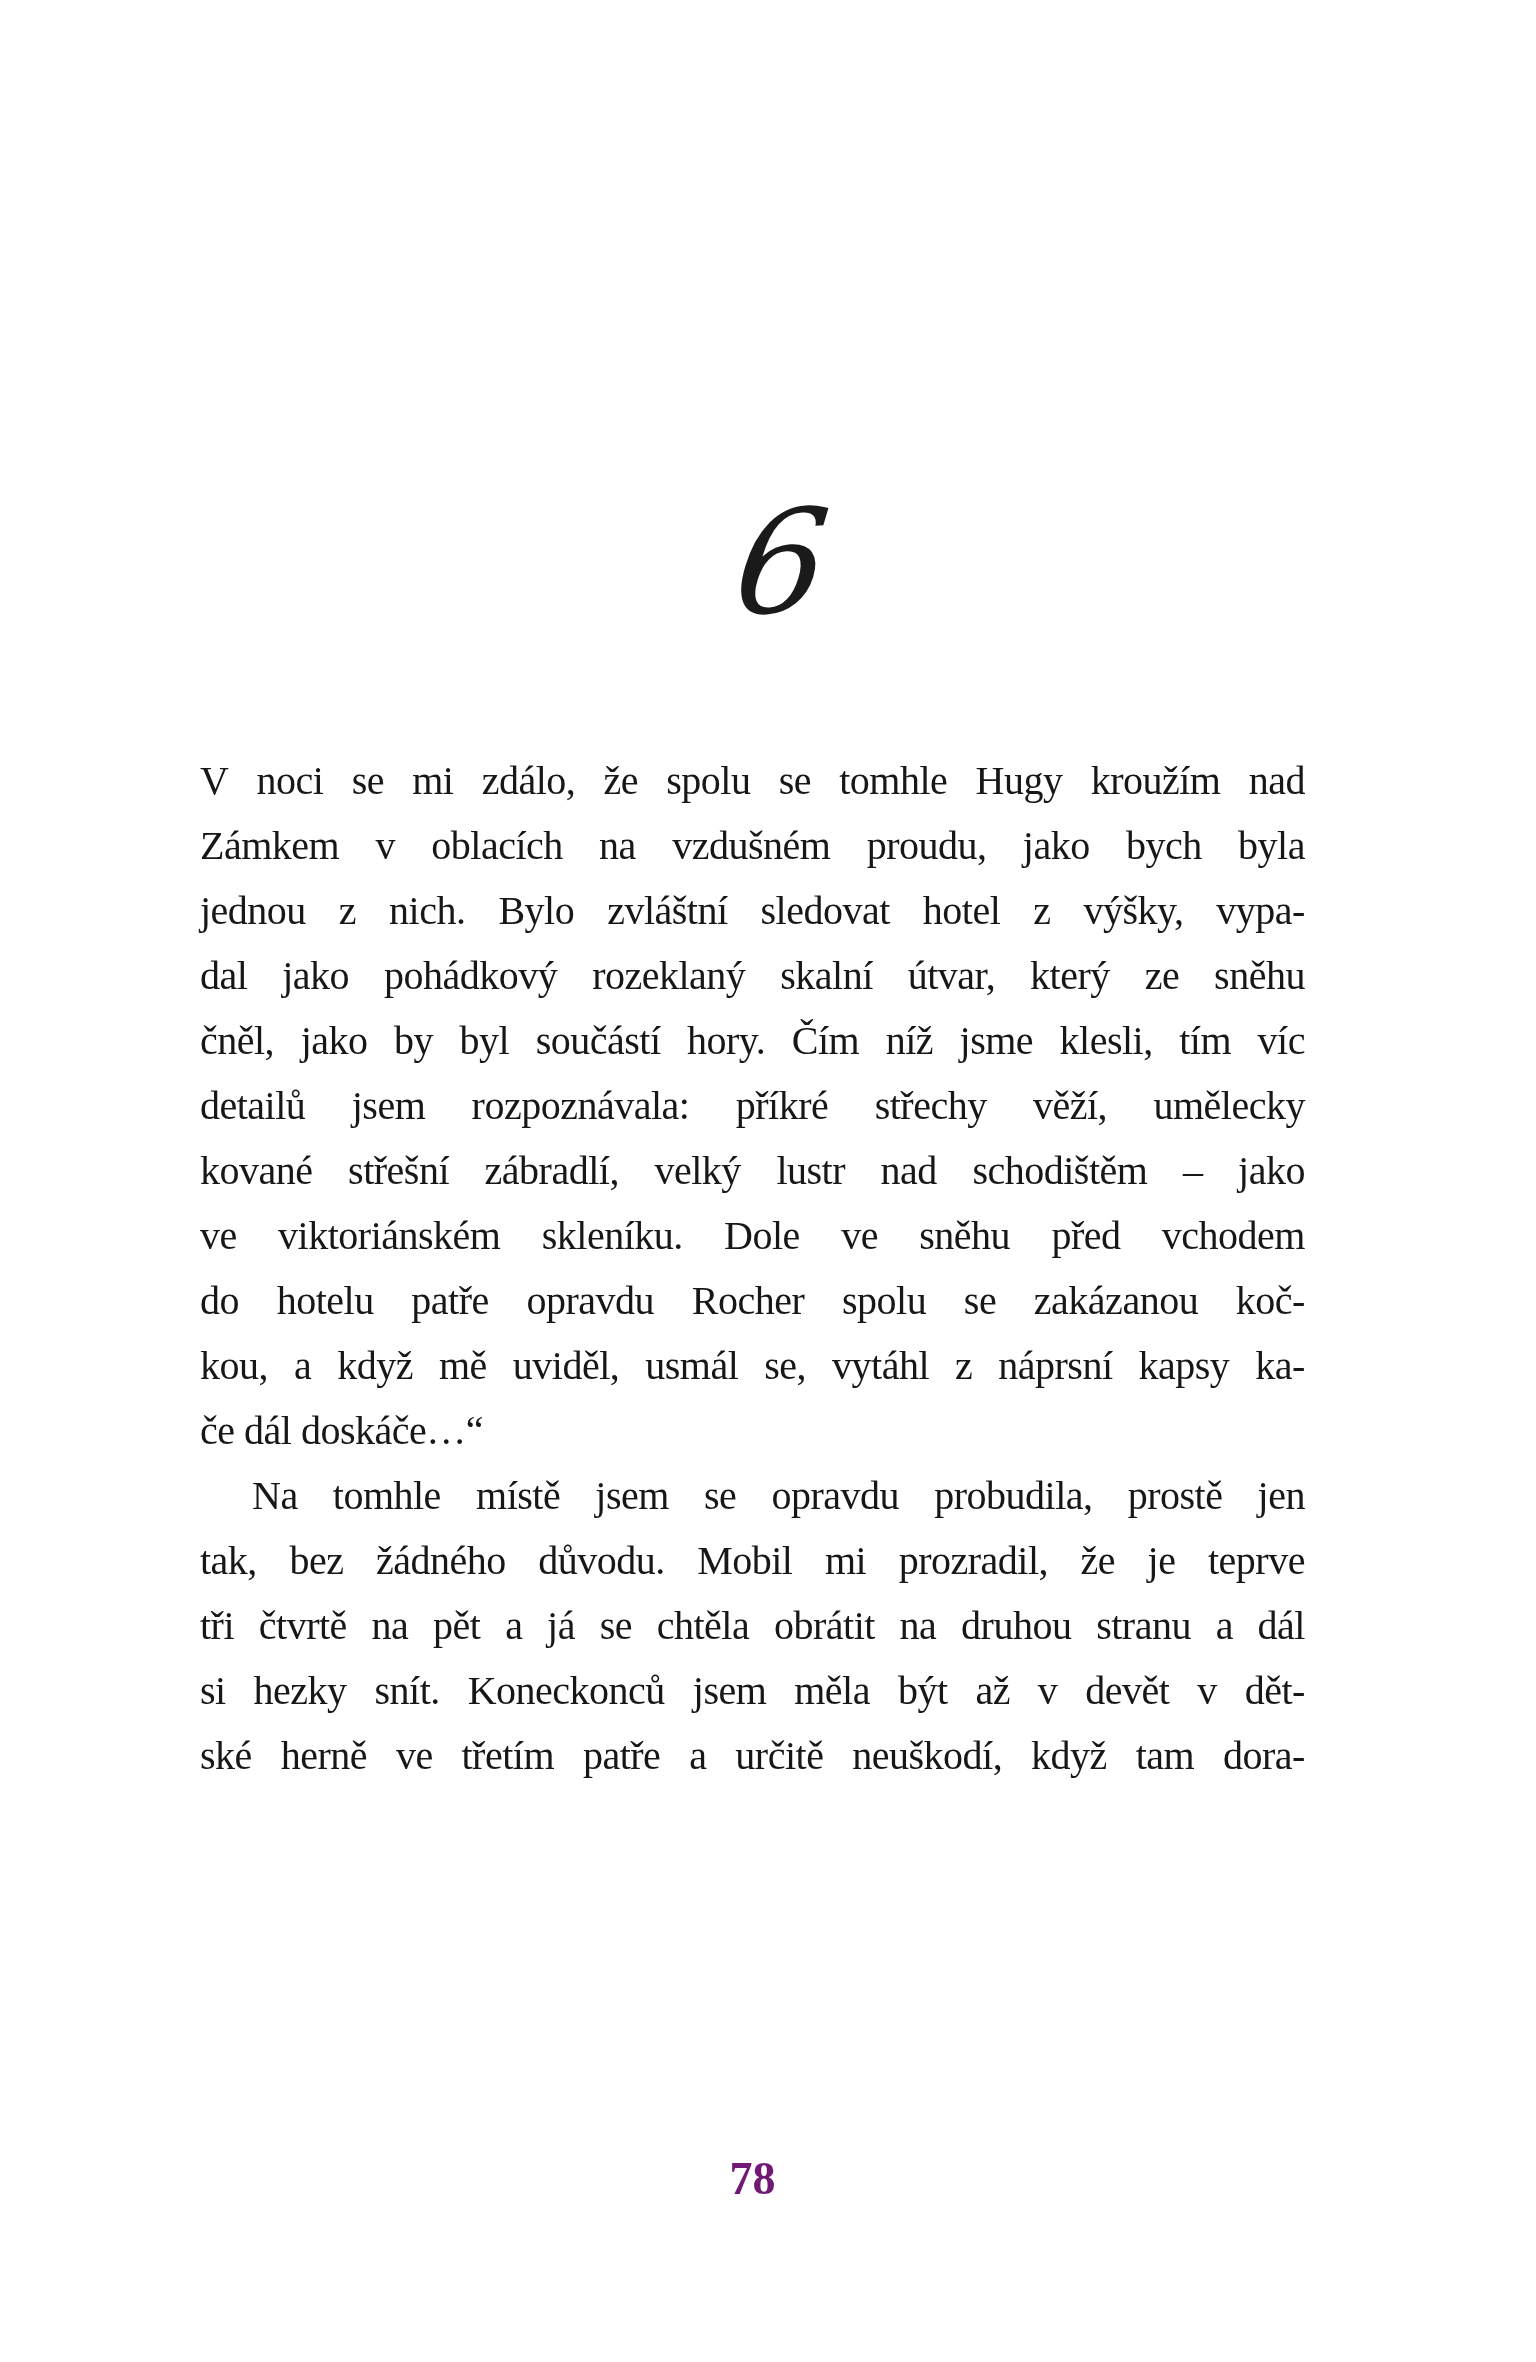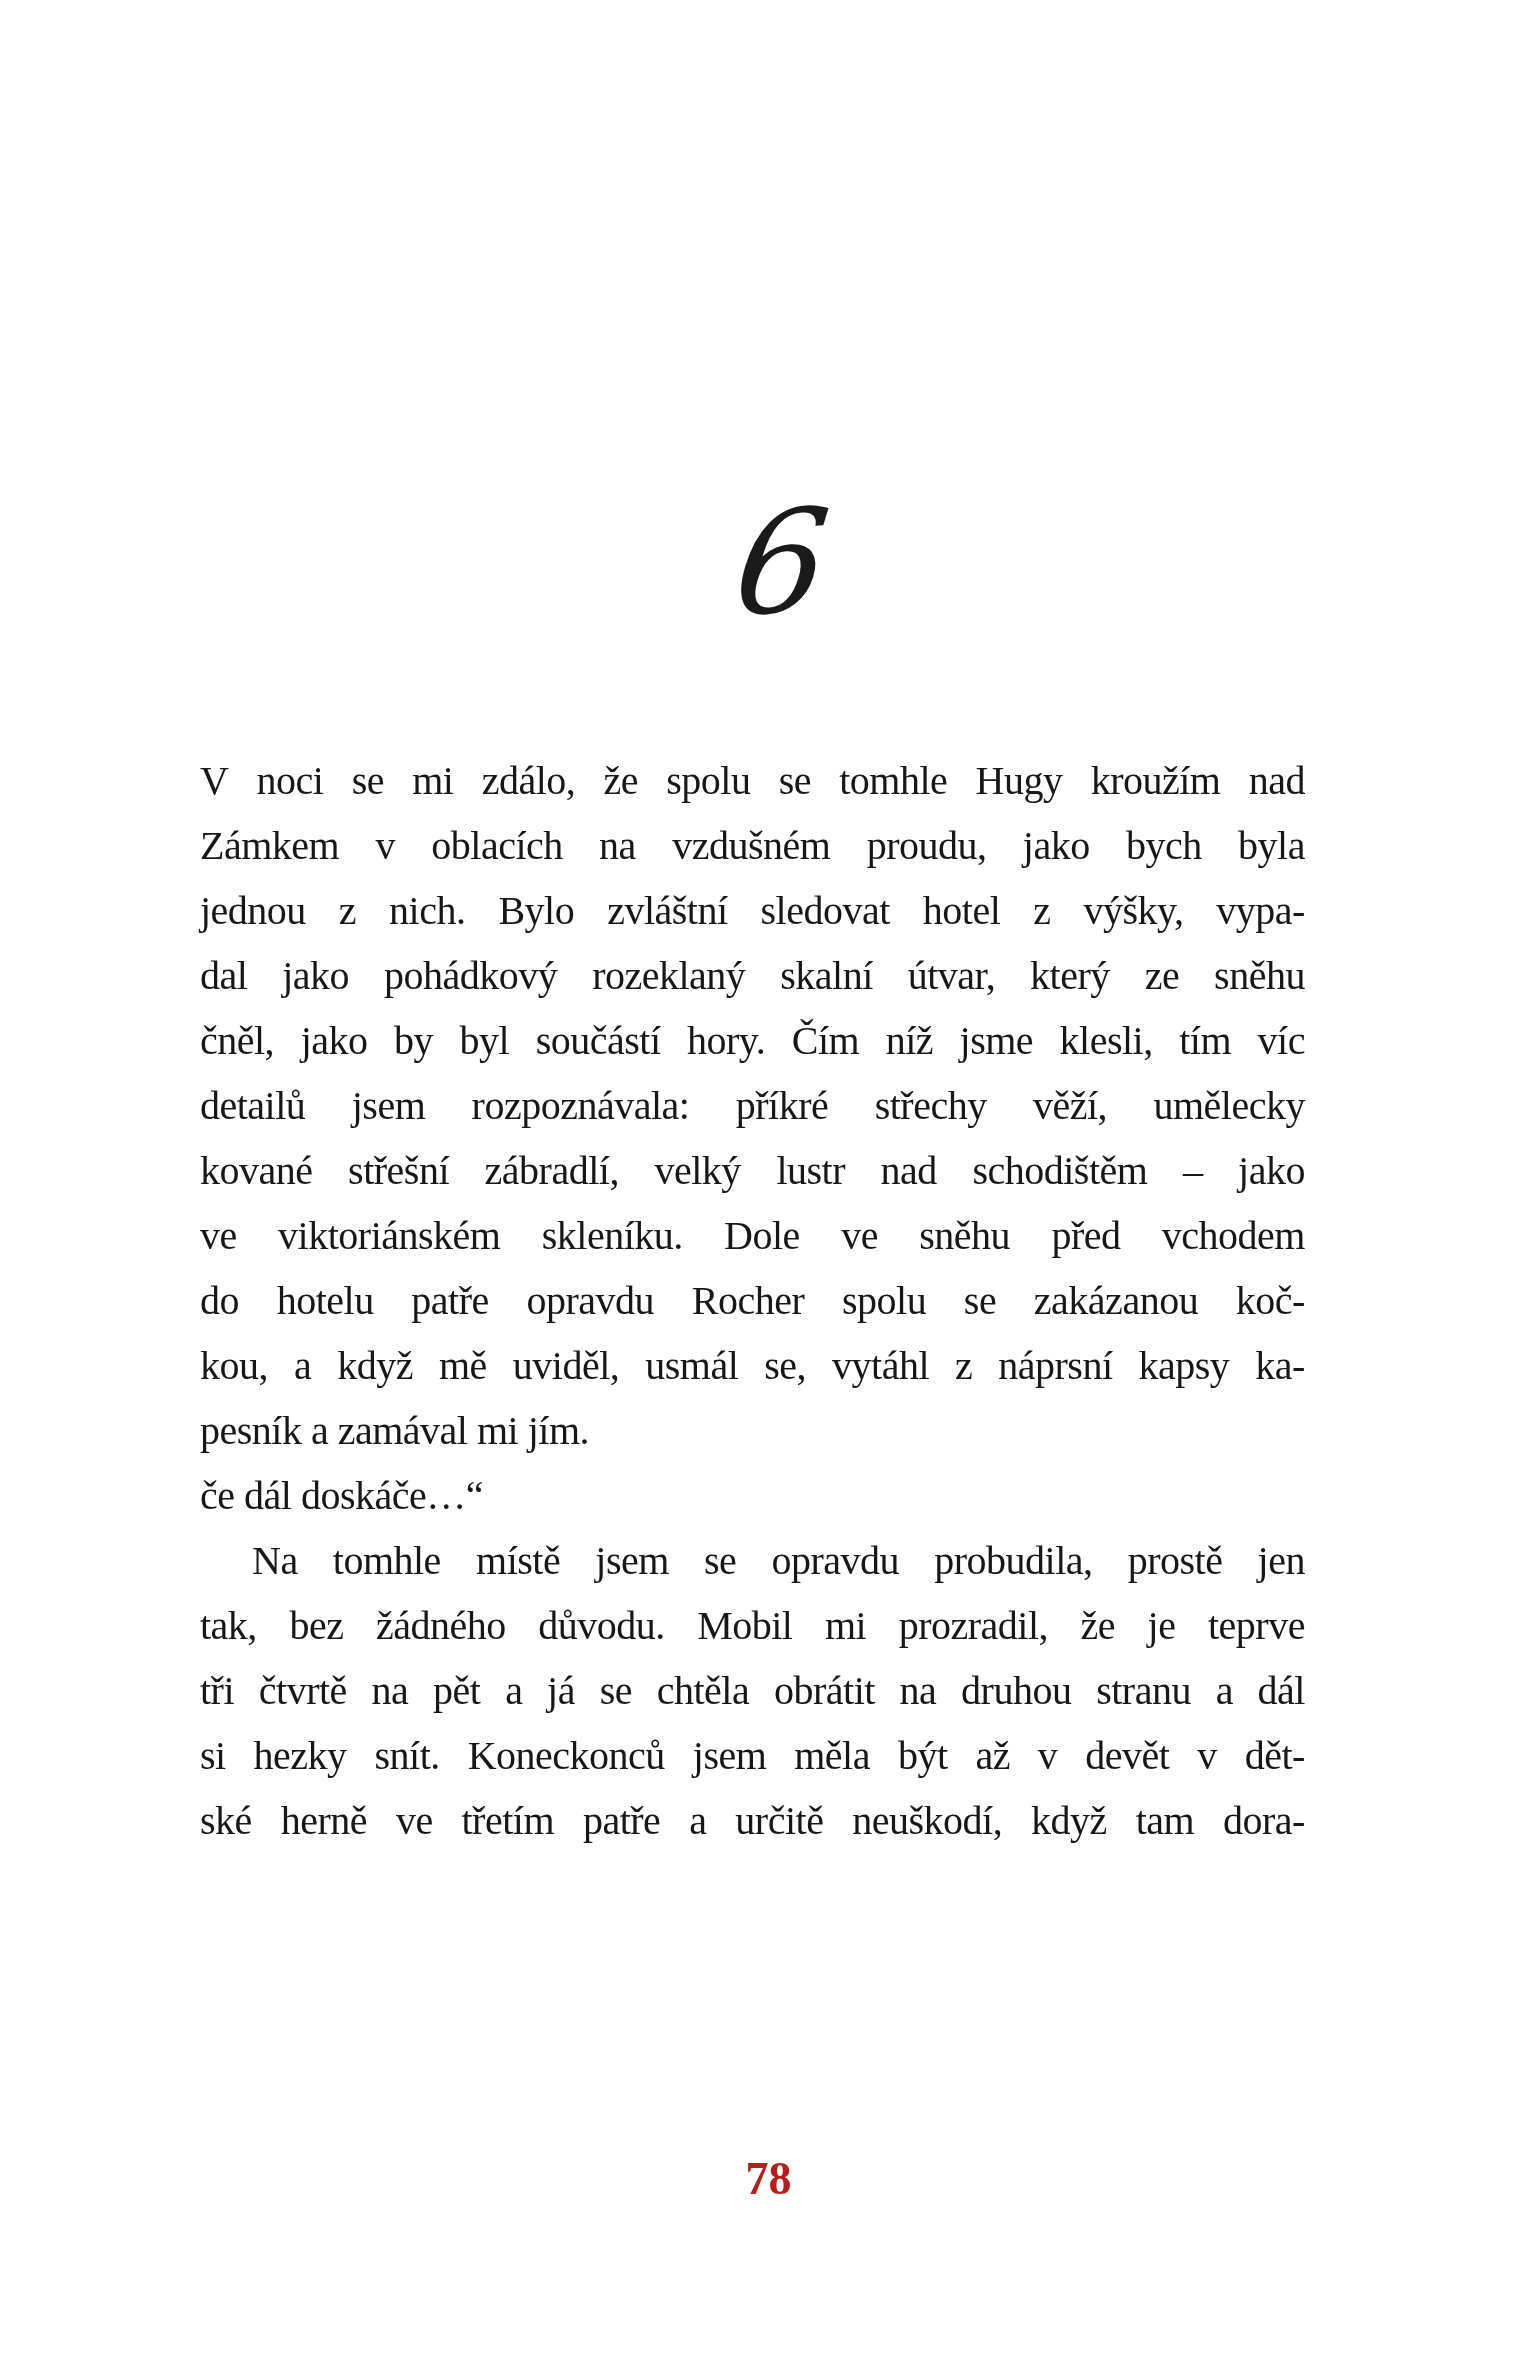--- a/index.html
+++ b/index.html
@@ -56,26 +56,26 @@
     display: flex;
     justify-content: space-between;
   }
   .line.just span { flex: 0 0 auto; }
   .line.indent { padding-left: 52px; }
   .line.last { text-align: left; }
   
   .page-number {
     position: absolute;
     top: 2152px;
-    left: 216px;
+    left: 200px;
     width: 1105px;
     text-align: center;
     font-size: 46px;
     font-weight: bold;
-    color: #b91c1c;
+    color: #701a75;
   }
 </style>
 </head>
 <body>
 
 <div class="book-page">
 
   <div class="chapter-numeral-wrap">
     <span class="chapter-numeral">6</span>
   </div>
@@ -191,21 +191,20 @@
         <span>mě</span>
         <span>uviděl,</span>
         <span>usmál</span>
         <span>se,</span>
         <span>vytáhl</span>
         <span>z</span>
         <span>náprsní</span>
         <span>kapsy</span>
         <span>ka-</span>
       </div>
-      <div class="line last">pesník a zamával mi jím.</div>
       <div class="line last">če dál doskáče…“</div>
       <div class="line indent just">
         <span>Na</span>
         <span>tomhle</span>
         <span>místě</span>
         <span>jsem</span>
         <span>se</span>
         <span>opravdu</span>
         <span>probudila,</span>
         <span>prostě</span>

